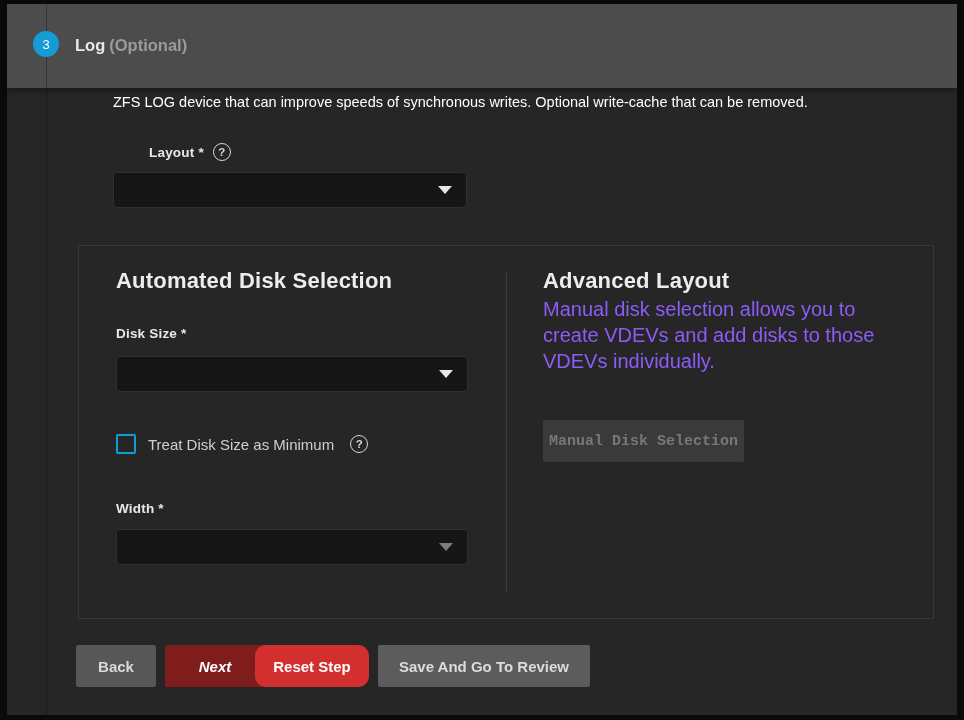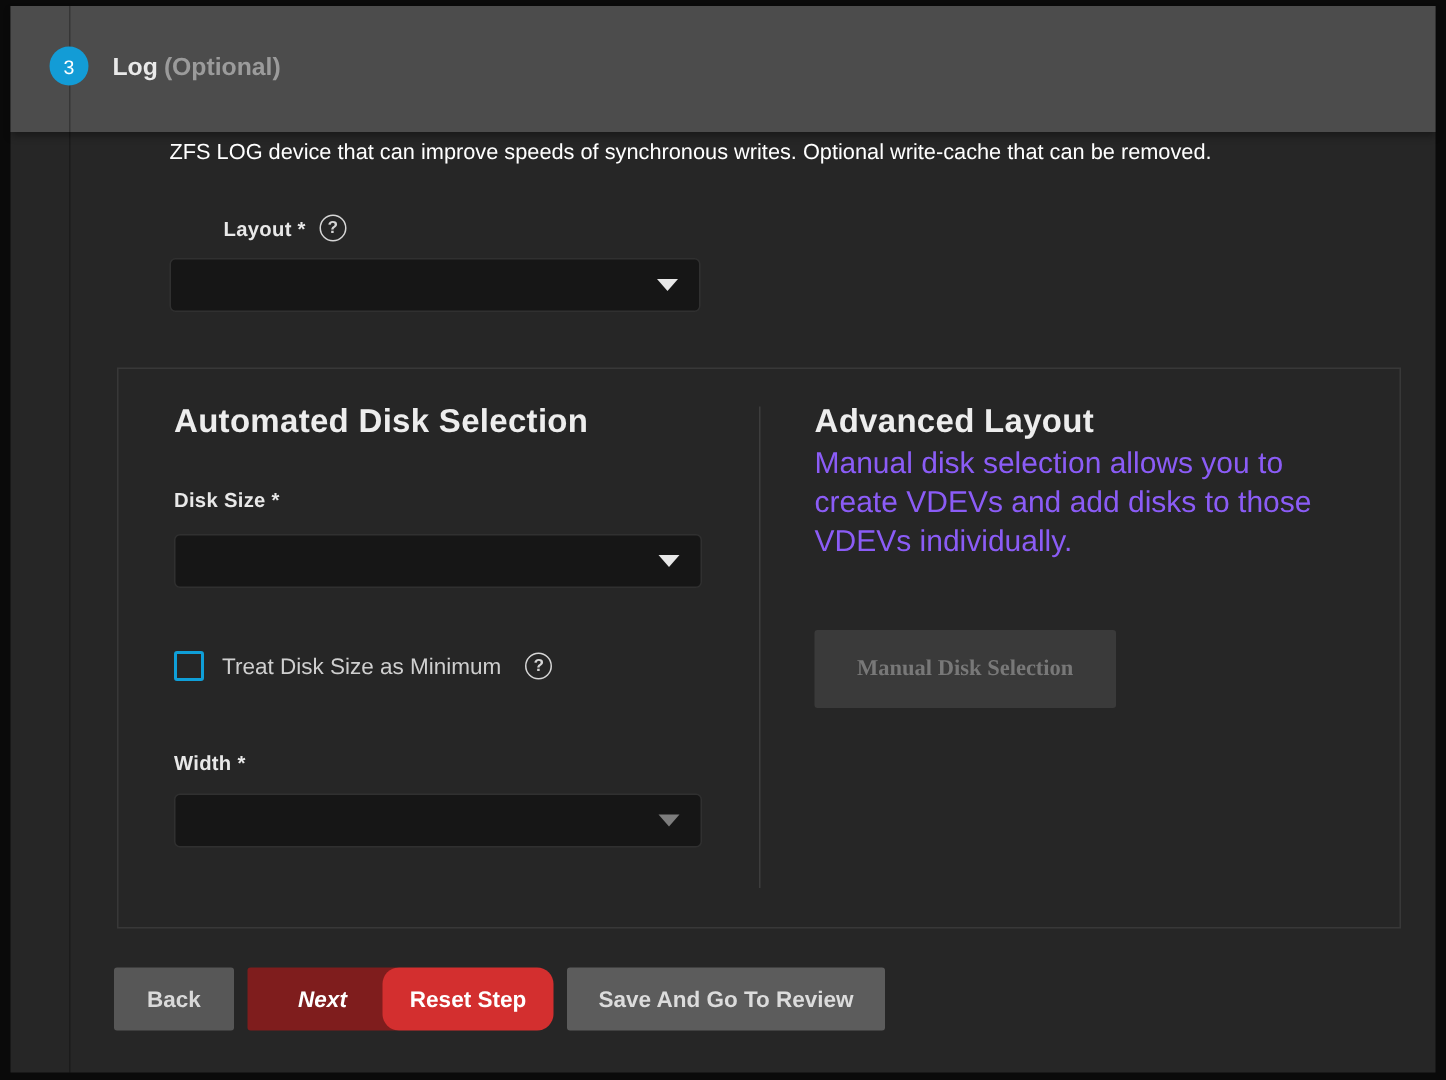--- a/index.html
+++ b/index.html
@@ -183,26 +183,26 @@
     position: absolute;
     left: 464px; top: 50px;
     width: 352px;
     font-size: 20px;
     line-height: 26px;
     color: #8b5cf6;
   }
   .manual-btn {
     position: absolute;
     left: 464px; top: 174px;
-    width: 201px; height: 52px;
+    width: 201px; height: 42px;
     background: #3a3a3a;
     border: none;
     border-radius: 2px;
     color: #787878;
-    font-family: Liberation Serif, serif;
+    font-family: Liberation Mono, monospace;
     font-size: 15px;
     font-weight: bold;
     cursor: default;
   }
 
   .action-btn {
     position: absolute;
     top: 641px;
     height: 42px;
     border: none;

